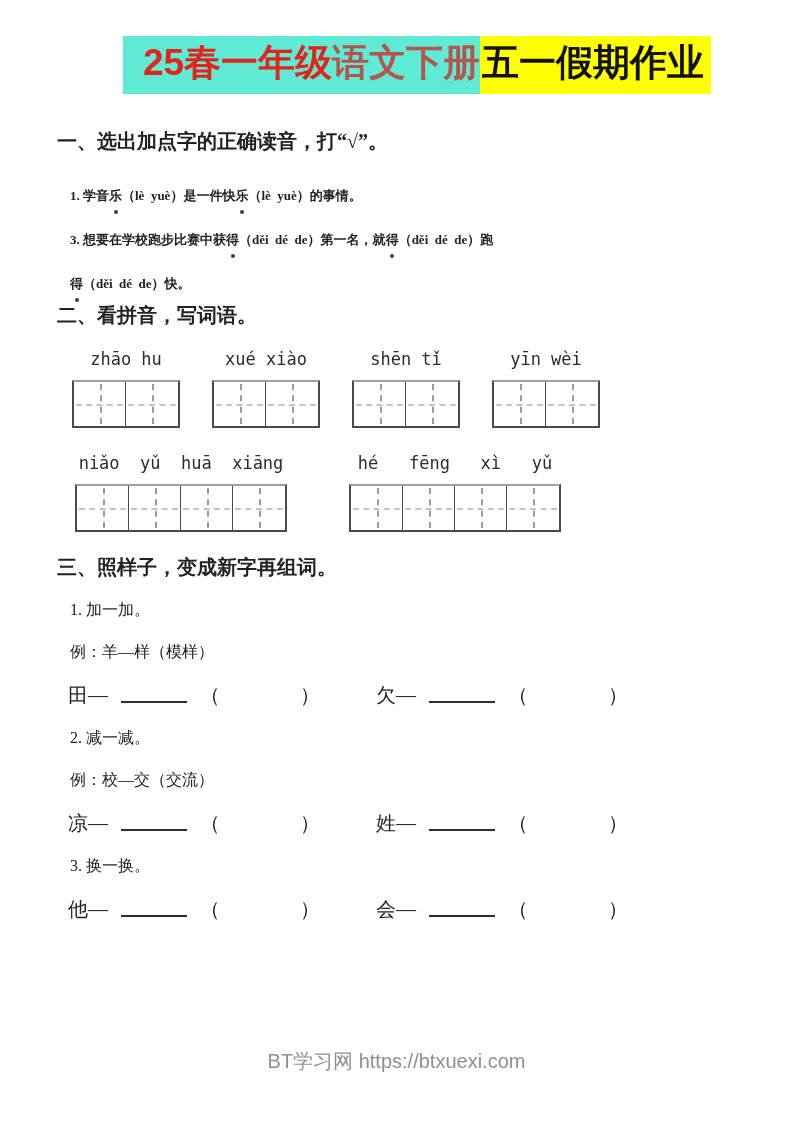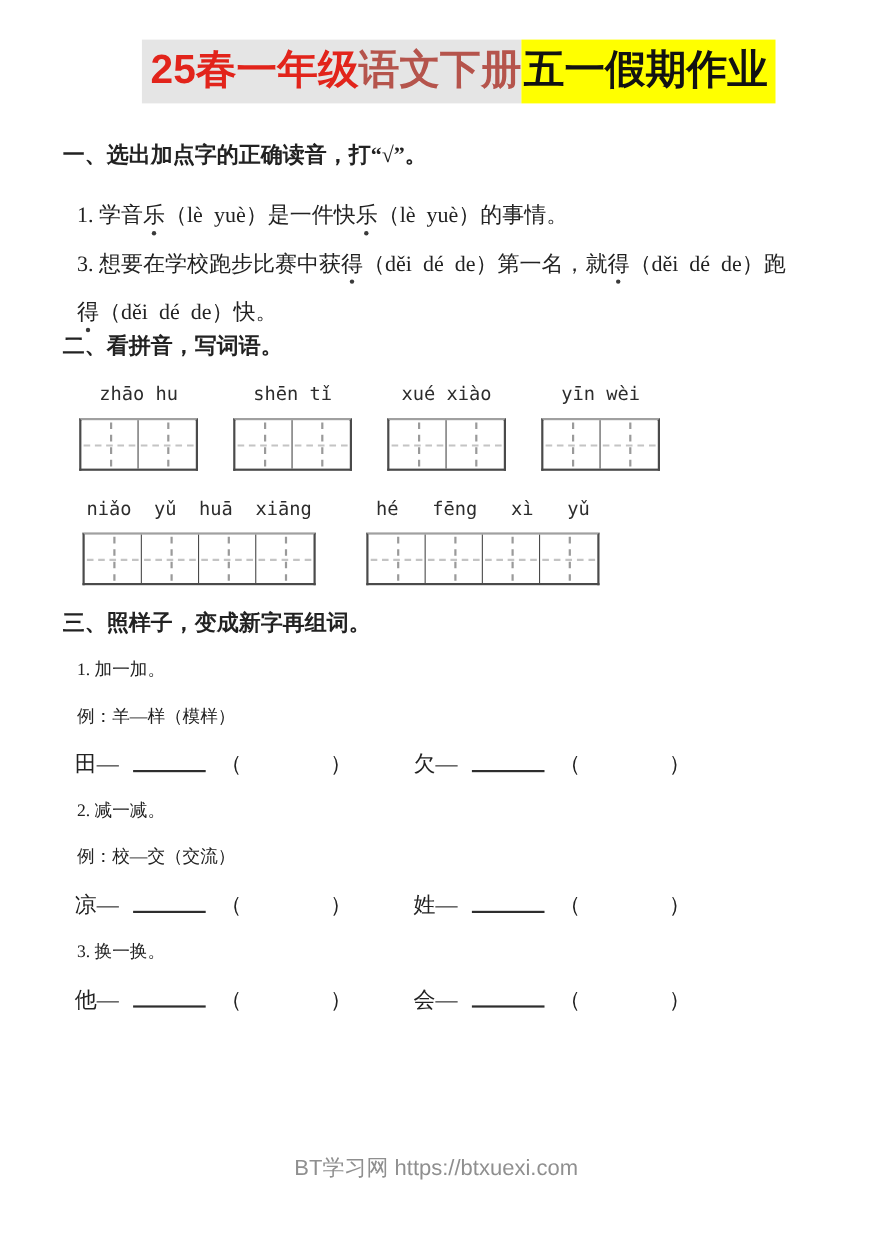--- a/index.html
+++ b/index.html
@@ -18,22 +18,22 @@
   .title-row {
     text-align: center;
     transform: translateX(20px);
     white-space: nowrap;
     font-family: "Liberation Sans", sans-serif;
     font-weight: bold;
     font-size: 37px;
     line-height: 48px;
   }
   .title-beige {
-    background: #e5e5e5;
-    padding: 3px 0 7px 8px;
+    background: #5eead4;
+    padding: 3px 0 7px 20px;
     display: inline-block;
   }
   .title-part1 { color: #e2241b; }
   .title-part2 { color: #b5544c; }
   .title-yellow {
     background: #ffff00;
     color: #121212;
     padding: 3px 7px 7px 2px;
     display: inline-block;
   }
@@ -41,40 +41,41 @@
   
   .sec-heading {
     font-weight: bold;
     font-size: 20px;
     line-height: 26px;
     margin-top: 34px;
     white-space: pre-wrap;
   }
   .s1-line {
     margin: 20px 0 0 13px;
-    font-size: 20px;
+    font-size: 13px;
     line-height: 24px;
     white-space: pre-wrap;
+    font-weight: bold;
   }
   .s1-line.first { margin-top: 30px; }
   .dot-under { position: relative; display: inline-block; }
   .dot-under::after {
     content: "";
     position: absolute;
     left: 50%; bottom: -6px;
     transform: translateX(-50%);
     width: 4px; height: 4px;
     border-radius: 50%;
     background: #3a3a3a;
   }
 
   
   .sec2-heading { margin-top: 6px; }
   .grid-row { display: flex; margin: 21px 0 0 15px; gap: 32px; }
-  .grid-row.row2 { gap: 46px; margin-left: 18px; margin-top: 25px; }
+  .grid-row.row2 { gap: 62px; margin-left: 18px; margin-top: 25px; }
   .grid-group { text-align: center; }
   .pinyin {
     font-family: "DejaVu Sans Mono", monospace;
     font-size: 17px;
     color: #2c2c2c;
     margin-bottom: 11px;
     white-space: pre;
   }
   .tzg {
     display: flex;
@@ -157,28 +158,28 @@
     <div class="sec-heading sec2-heading">二、看拼音，写词语。</div>
     <div class="grid-row row1">
         <div class="grid-group">
           <div class="pinyin">zhāo hu</div>
           <div class="tzg">
             <div class="cell"></div>
             <div class="cell"></div>
           </div>
         </div>
         <div class="grid-group">
+          <div class="pinyin">xué xiào</div>
+          <div class="tzg">
+            <div class="cell"></div>
+            <div class="cell"></div>
+          </div>
+        </div>
+        <div class="grid-group">
           <div class="pinyin">shēn tǐ</div>
-          <div class="tzg">
-            <div class="cell"></div>
-            <div class="cell"></div>
-          </div>
-        </div>
-        <div class="grid-group">
-          <div class="pinyin">xué xiào</div>
           <div class="tzg">
             <div class="cell"></div>
             <div class="cell"></div>
           </div>
         </div>
         <div class="grid-group">
           <div class="pinyin">yīn wèi</div>
           <div class="tzg">
             <div class="cell"></div>
             <div class="cell"></div>

